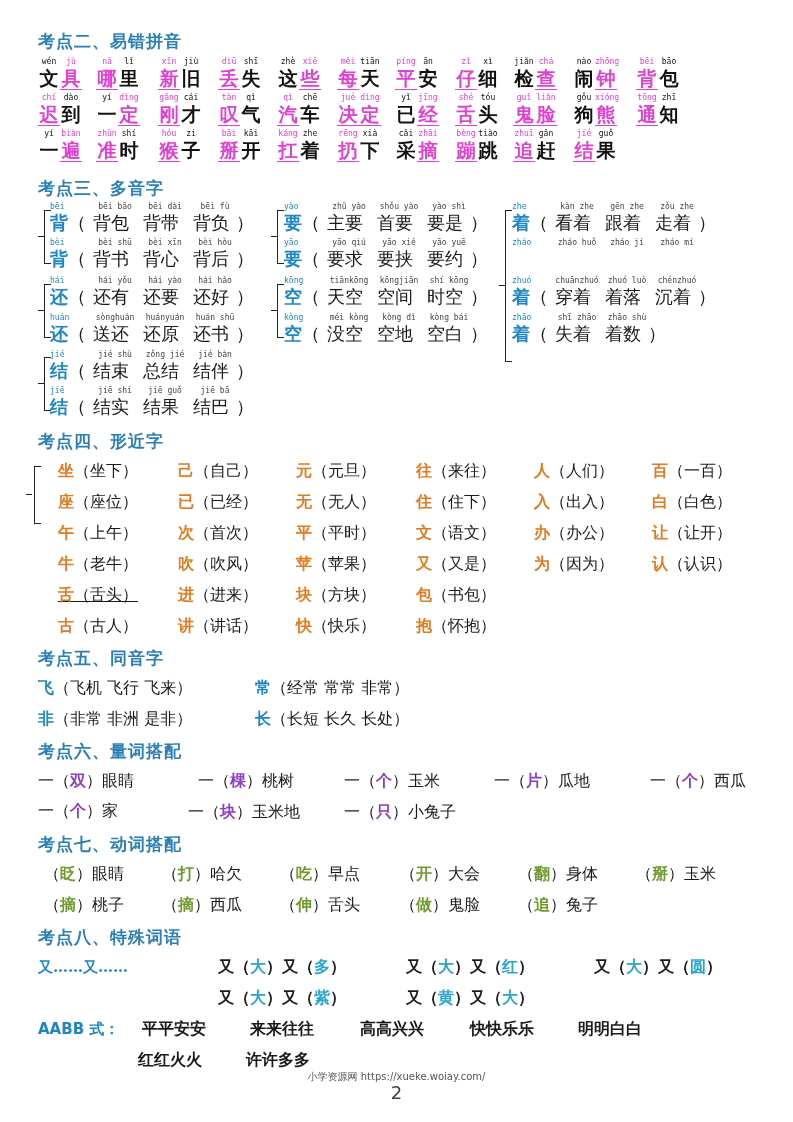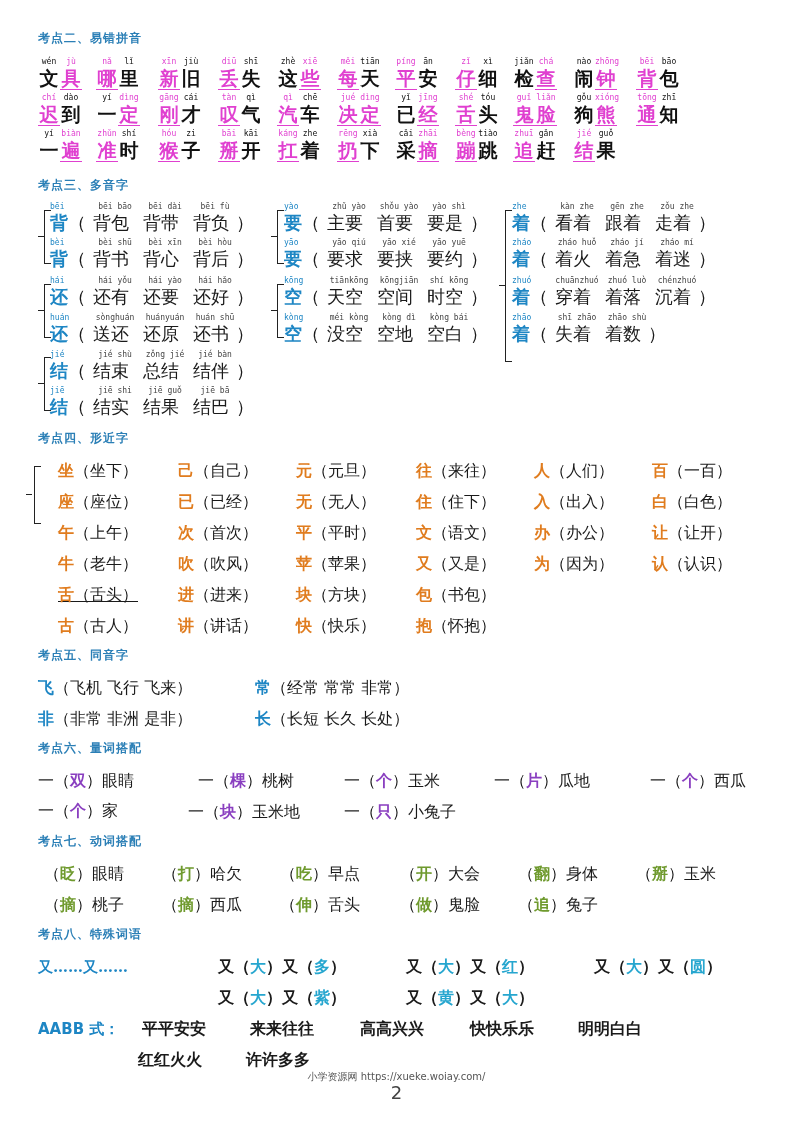--- a/index.html
+++ b/index.html
@@ -1,18 +1,18 @@
 <!DOCTYPE html>
 <html><head>
 <meta charset="utf-8">
 <style>
   html, body { margin:0; padding:0; background:#ffffff; }
   body { width:793px; height:1122px; position:relative; overflow:hidden;
          font-family:"DejaVu Serif","Liberation Serif",serif; color:#1a1a1a; }
-  .h { position:absolute; left:38px; font-size:12px; font-weight:bold; color:#2b7fb6;
+  .h { position:absolute; left:38px; font-size:17px; font-weight:bold; color:#2b7fb6;
        font-family:"DejaVu Sans","Liberation Sans",sans-serif; letter-spacing:1px; }
   
   .pw { position:absolute; width:72px; }
   .pw .py { font-size:8px; height:10px; line-height:10px; white-space:nowrap;
             font-family:"DejaVu Sans Mono","Liberation Mono",monospace; }
   .pw .py span { display:inline-block; width:22px; text-align:center; }
   .pw .hz { font-size:19px; line-height:22px; font-weight:bold; }
   .pw .hz span { display:inline-block; width:22px; text-align:center; }
   .pk { color:#e040d0; }
   .pk-u { color:#e040d0; border-bottom:1px solid #e040d0; }
@@ -216,21 +216,20 @@
     <div class="poly" style="left: 284px; top: 313px;">
       <div class="pyrow"><span class="pyblue" style="width: 40px;">kòng</span><span style="width: 50px; text-align: center;">méi kòng</span><span style="width: 50px; text-align: center;">kòng dì</span><span style="width: 50px; text-align: center;">kòng bái</span></div>
       <div class="line"><span class="blue-char">空</span>（<span style="display: inline-block; width: 50px; text-align: center;">没空</span><span style="display: inline-block; width: 50px; text-align: center;">空地</span><span style="display: inline-block; width: 50px; text-align: center;">空白</span>）</div>
     </div>
     <div class="poly" style="left: 512px; top: 202px;">
       <div class="pyrow"><span class="pyblue" style="width: 40px;">zhe</span><span style="width: 50px; text-align: center;">kàn zhe</span><span style="width: 50px; text-align: center;">gēn zhe</span><span style="width: 50px; text-align: center;">zǒu zhe</span></div>
       <div class="line"><span class="blue-char">着</span>（<span style="display: inline-block; width: 50px; text-align: center;">看着</span><span style="display: inline-block; width: 50px; text-align: center;">跟着</span><span style="display: inline-block; width: 50px; text-align: center;">走着</span>）</div>
     </div>
     <div class="poly" style="left: 512px; top: 238px;">
       <div class="pyrow"><span class="pyblue" style="width: 40px;">zháo</span><span style="width: 50px; text-align: center;">zháo huǒ</span><span style="width: 50px; text-align: center;">zháo jí</span><span style="width: 50px; text-align: center;">zháo mí</span></div>
-      <div class="line"><span class="blue-char">着</span>（<span style="display: inline-block; width: 50px; text-align: center;">着火</span><span style="display: inline-block; width: 50px; text-align: center;">着急</span><span style="display: inline-block; width: 50px; text-align: center;">着迷</span>）</div>
     </div>
     <div class="poly" style="left: 512px; top: 276px;">
       <div class="pyrow"><span class="pyblue" style="width: 40px;">zhuó</span><span style="width: 50px; text-align: center;">chuānzhuó</span><span style="width: 50px; text-align: center;">zhuó luò</span><span style="width: 50px; text-align: center;">chénzhuó</span></div>
       <div class="line"><span class="blue-char">着</span>（<span style="display: inline-block; width: 50px; text-align: center;">穿着</span><span style="display: inline-block; width: 50px; text-align: center;">着落</span><span style="display: inline-block; width: 50px; text-align: center;">沉着</span>）</div>
     </div>
     <div class="poly" style="left: 512px; top: 313px;">
       <div class="pyrow"><span class="pyblue" style="width: 40px;">zhāo</span><span style="width: 50px; text-align: center;">shī zhāo</span><span style="width: 50px; text-align: center;">zhāo shù</span></div>
       <div class="line"><span class="blue-char">着</span>（<span style="display: inline-block; width: 50px; text-align: center;">失着</span><span style="display: inline-block; width: 50px; text-align: center;">着数</span>）</div>
     </div>
     <div class="brk" style="left: 44px; top: 210px; height: 52px;"></div>

